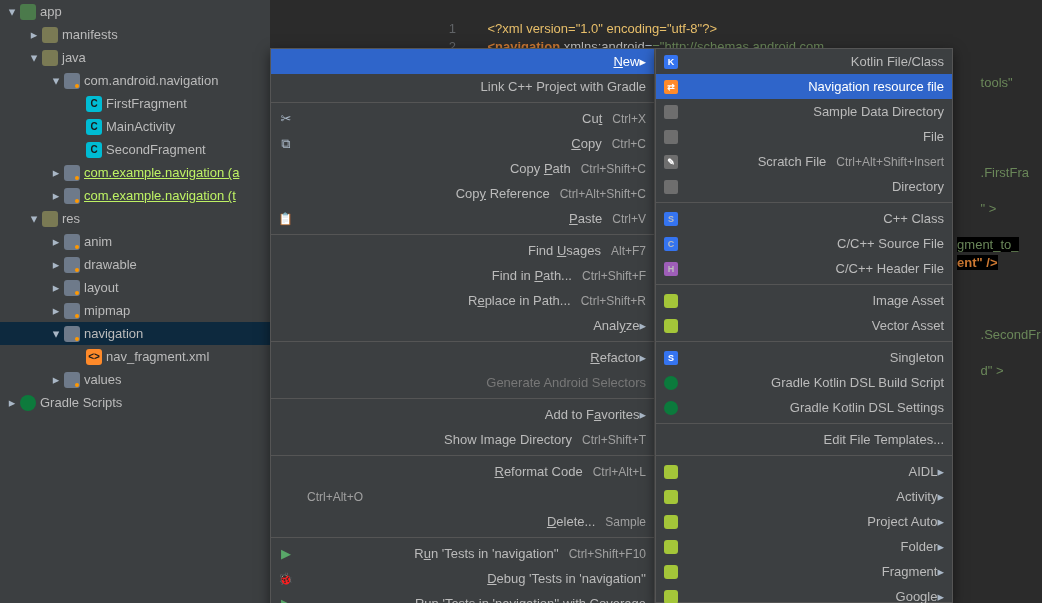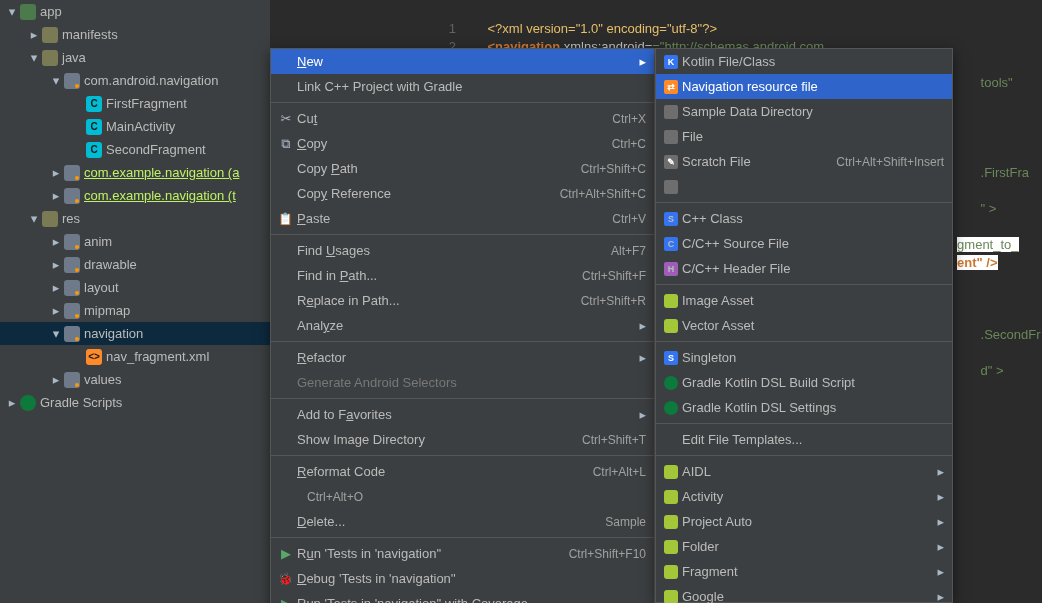--- a/index.html
+++ b/index.html
@@ -12,29 +12,29 @@
   .tree-label.dim { color:#bef264;text-decoration:underline; }
   .ico { width:16px; height:16px; margin-right:4px; display:inline-flex; align-items:center; justify-content:center; font-size:10px; font-weight:bold; border-radius:3px;}
   .ico.folder { background:#7a7a54; }
   .ico.folder.app { background:#4b7a4b; }
   .ico.folder.dot { background:#6e7a8a; position:relative;}
   .ico.folder.dot::after{content:"";position:absolute;right:1px;bottom:1px;width:4px;height:4px;border-radius:50%;background:#ff9800;}
   .ico.kclass { background:#00bcd4; color:#1a1a1a; }
   .ico.xml   { background:#ff8a2a; color:#1a1a1a; }
   .ico.gradle{ background:#0d7a3c; border-radius:50%; }
   .editor { position:absolute; left:436px; top:0; right:0; height:603px; background:#2b2b2b; white-space:pre; font-family:Consolas,monospace; font-size:13px; line-height:18px; color:#a9b7c6; padding-top:2px;}
-  .gut { display:inline-block; width:28px; text-align:right; color:#606366; padding-right:8px;} .attr-b{color:#bfbfbf;} .val-g{color:#6a8759;} .kw-o{color:#cc7832;font-weight:bold;} .eq{color:#a9b7c6;} .sel-code{background:#ffffff;text-align:center;}
+  .gut { display:inline-block; width:28px; text-align:right; color:#606366; padding-right:8px;} .attr-b{color:#bfbfbf;} .val-g{color:#6a8759;} .kw-o{color:#cc7832;font-weight:bold;} .eq{color:#a9b7c6;} .sel-code{background:#000000;text-align:center;}
   .ver{color:#e8bf6a;}
 
   .menu { position:absolute; background:#3c3f41; border:1px solid #555; box-shadow:0 4px 12px rgba(0,0,0,.5);}
   .menu1 { left:270px; top:48px; width:385px; }
   .menu2 { left:655px; top:48px; width:298px; max-height:555px;}
   .mi { display:flex; align-items:center; height:25px; padding:0 8px 0 4px; }
   .mi .mi-ico { width:22px; display:flex; justify-content:center;}
-  .mi .mi-lab { flex:1; color:#bbbbbb;}
+  .mi .mi-lab { flex:1; color:#bbbbbb;text-align:right;}
   .mi .mi-sc  { color:#a0a0a0; font-size:12px; padding-left:10px;}
   .mi .mi-arr { color:#a9b7c6; }
   .mi.selected { background:#2f65ca; }
   .mi.selected .mi-lab,.mi.selected .mi-sc,.mi.selected .mi-arr{color:#fff;}
   .mi.disabled .mi-lab{color:#777;}
   .sep { height:1px; background:#555; margin:3px 0;}
   .ul { text-decoration:underline; }
 
   .sq { width:14px; height:14px; border-radius:2px; display:inline-flex;align-items:center;justify-content:center;font-size:9px;font-weight:bold;}
   .sq.blue{background:#3574f0;color:#fff;} .sq.nav{background:#ff8a2a;color:#fff;}
@@ -307,20 +307,21 @@
       <span class="mi-ico">
         <span class="sq gray">✎</span>
       </span>
       <span class="mi-lab">Scratch File</span>
       <span class="mi-sc">Ctrl+Alt+Shift+Insert</span>
     </div>
     <div class="mi">
       <span class="mi-ico">
         <span class="sq gray"></span>
       </span>
+      <span class="mi-lab">Directory</span>
     </div>
     <div class="sep"></div>
     <div class="mi">
       <span class="mi-ico">
         <span class="sq s">S</span>
       </span>
       <span class="mi-lab">C++ Class</span>
     </div>
     <div class="mi">
       <span class="mi-ico">

